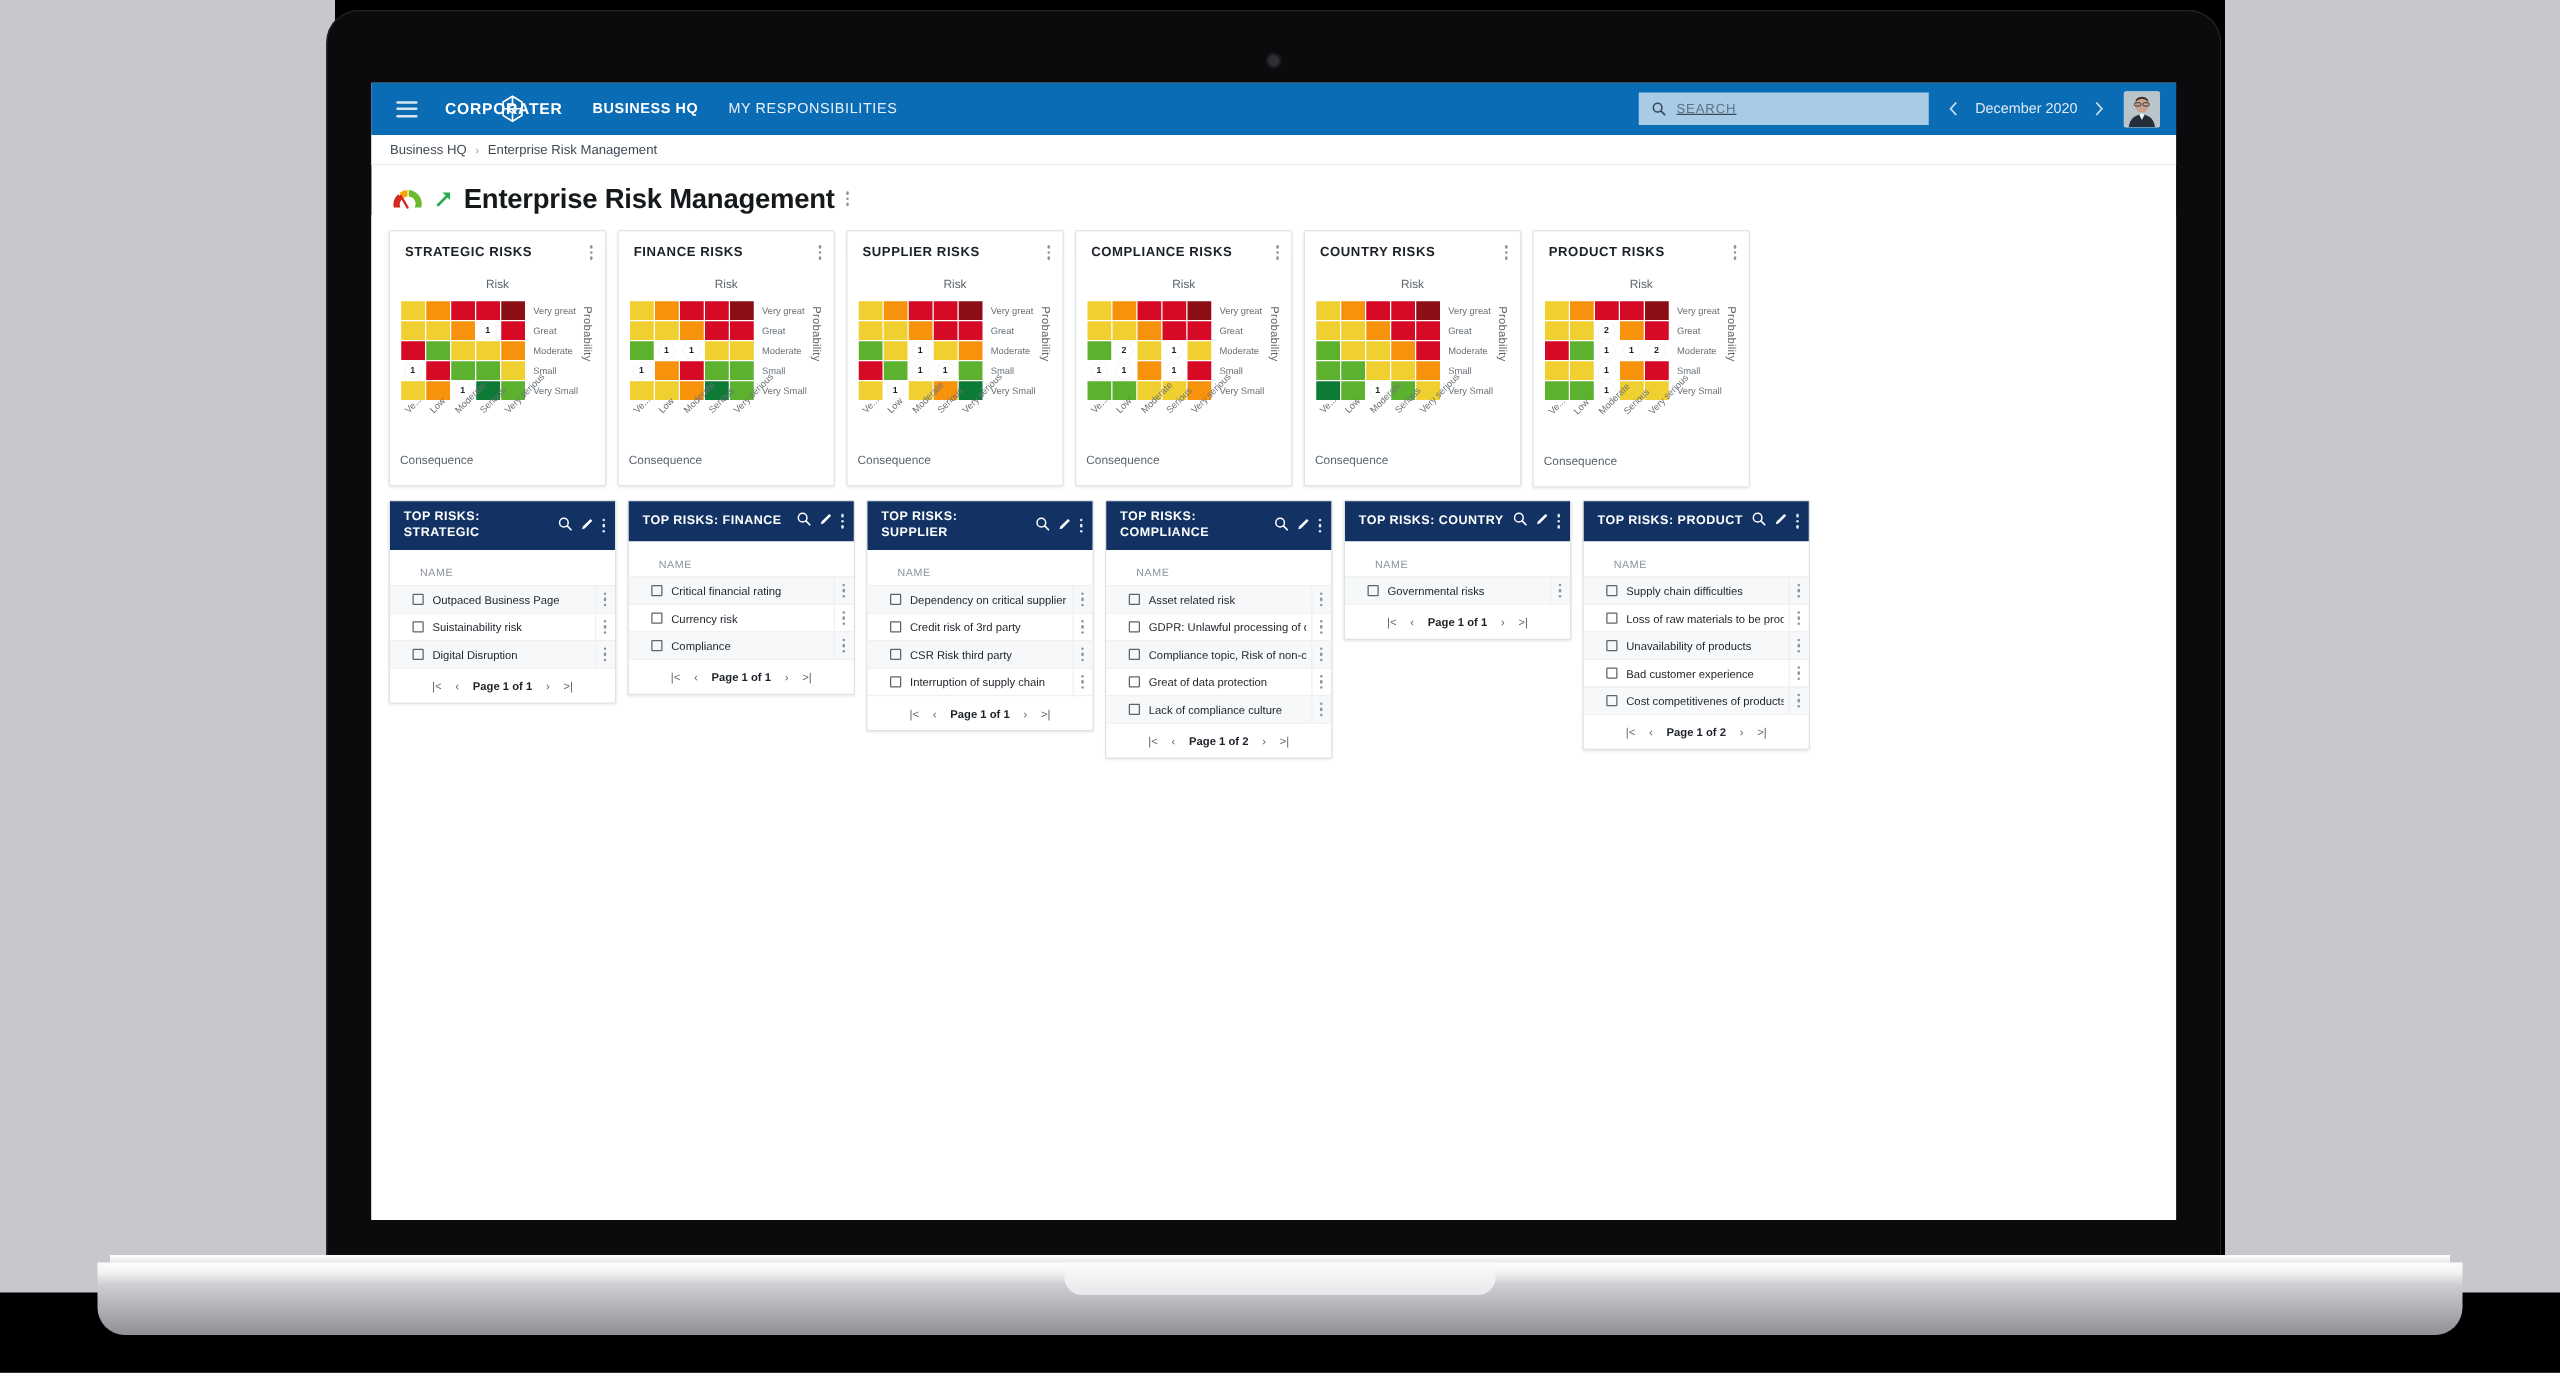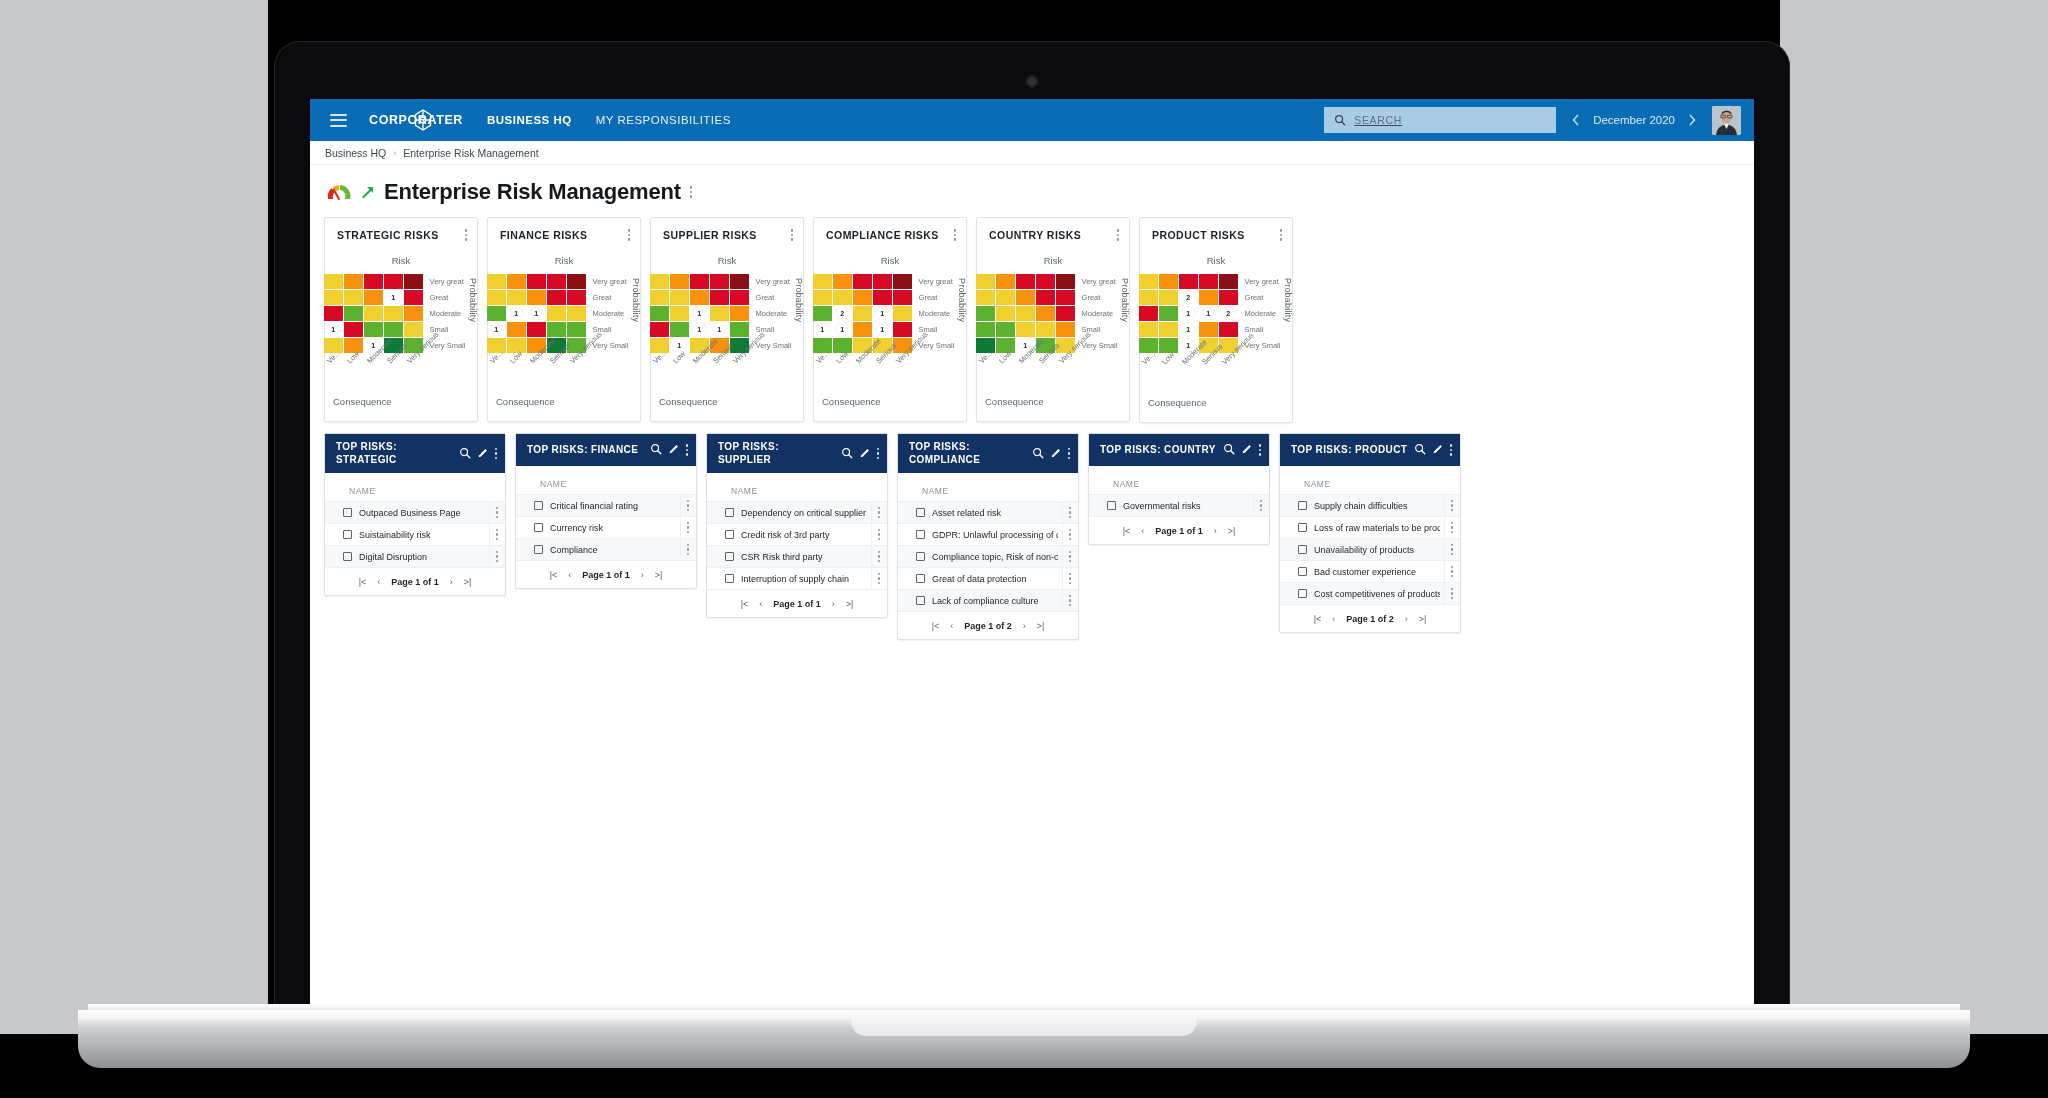--- a/index.html
+++ b/index.html
@@ -10,26 +10,25 @@
     overflow: hidden;
   }
   
   #stage { position: relative; width: 2048px; height: 1098px; background: #000; }
 
   .side-grey { position: absolute; top: 0; height: 1034px; width: 268px; background: #c6c8cc; }
   .side-grey.left { left: 0; }
   .side-grey.right { right: 0; }
 
   #laptop-lid {
-    position: absolute; left: 274px; top: 8px;
+    position: absolute; left: 261px; top: 8px;
     width: 1516px; height: 1021px;
     background: #0b0b0d;
     border-radius: 26px 26px 8px 8px;
     box-shadow: inset 0 0 0 1px #242428;
-    margin-top: 33px;
   }
   #camera-dot {
     position: absolute; left: 50%; top: 36px; transform: translateX(-50%);
     width: 9px; height: 9px; border-radius: 50%;
     background: #2e2e33; box-shadow: 0 0 0 2px #1a1a1d;
   }
   #screen {
     position: absolute; left: 36px; top: 58px;
     width: 1444px; height: 910px;
     background: #ffffff;
@@ -116,21 +115,21 @@
   .tab.active:after {
     content:""; position:absolute; left:8px; right:8px; bottom:-1px; height:2px; background:#1c7dc4;
   }
 
   
   #content { flex:1; background:#fff; padding: 12px 14px; overflow:hidden; }
   #matrix-row, #list-row { display:flex; gap:9px; align-items:flex-start; }
   #list-row { margin-top:10px; }
 
   .card {
-    width: 154px; background:#fff; border:1px solid #e1e4e7; border-radius:2px;
+    width: 174px; background:#fff; border:1px solid #e1e4e7; border-radius:2px;
     box-shadow:0 1px 2px rgba(0,0,0,.07);
   }
   .card-head {
     display:flex; align-items:center; justify-content:space-between;
     padding: 11px 10px 0 12px;
   }
   .card-title { font-size:10.5px; font-weight:bold; letter-spacing:.45px; color:#1c2127; }
 
   
   .matrix-wrap { padding: 8px 8px 10px 8px; }

